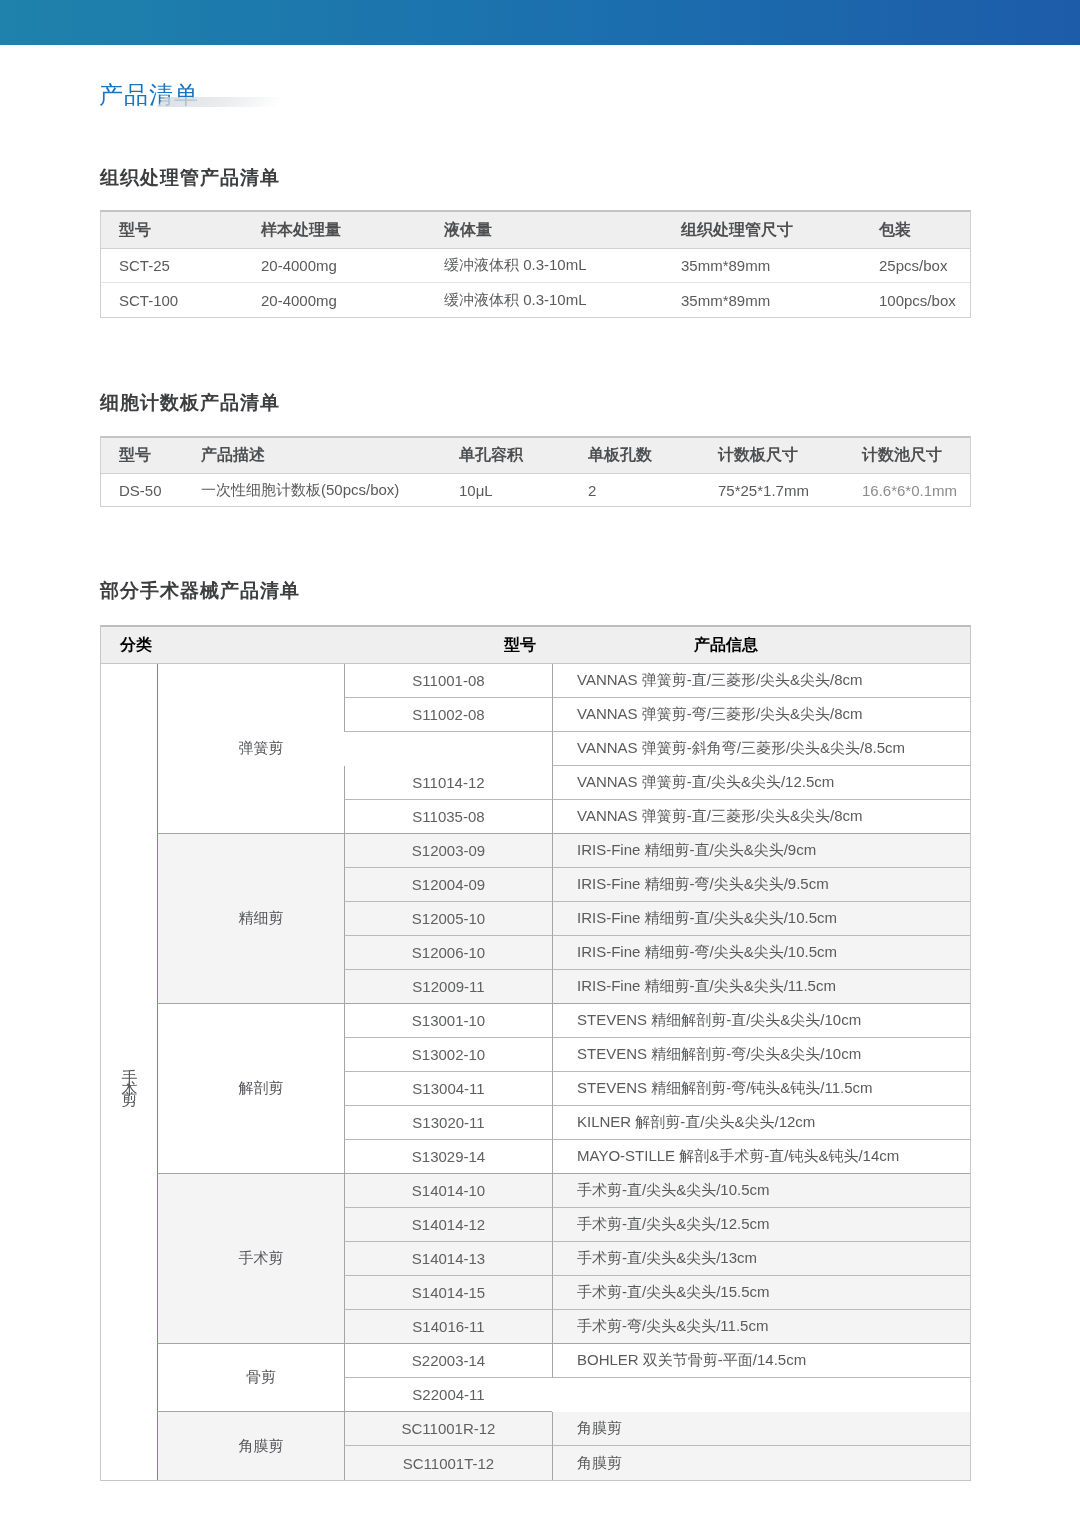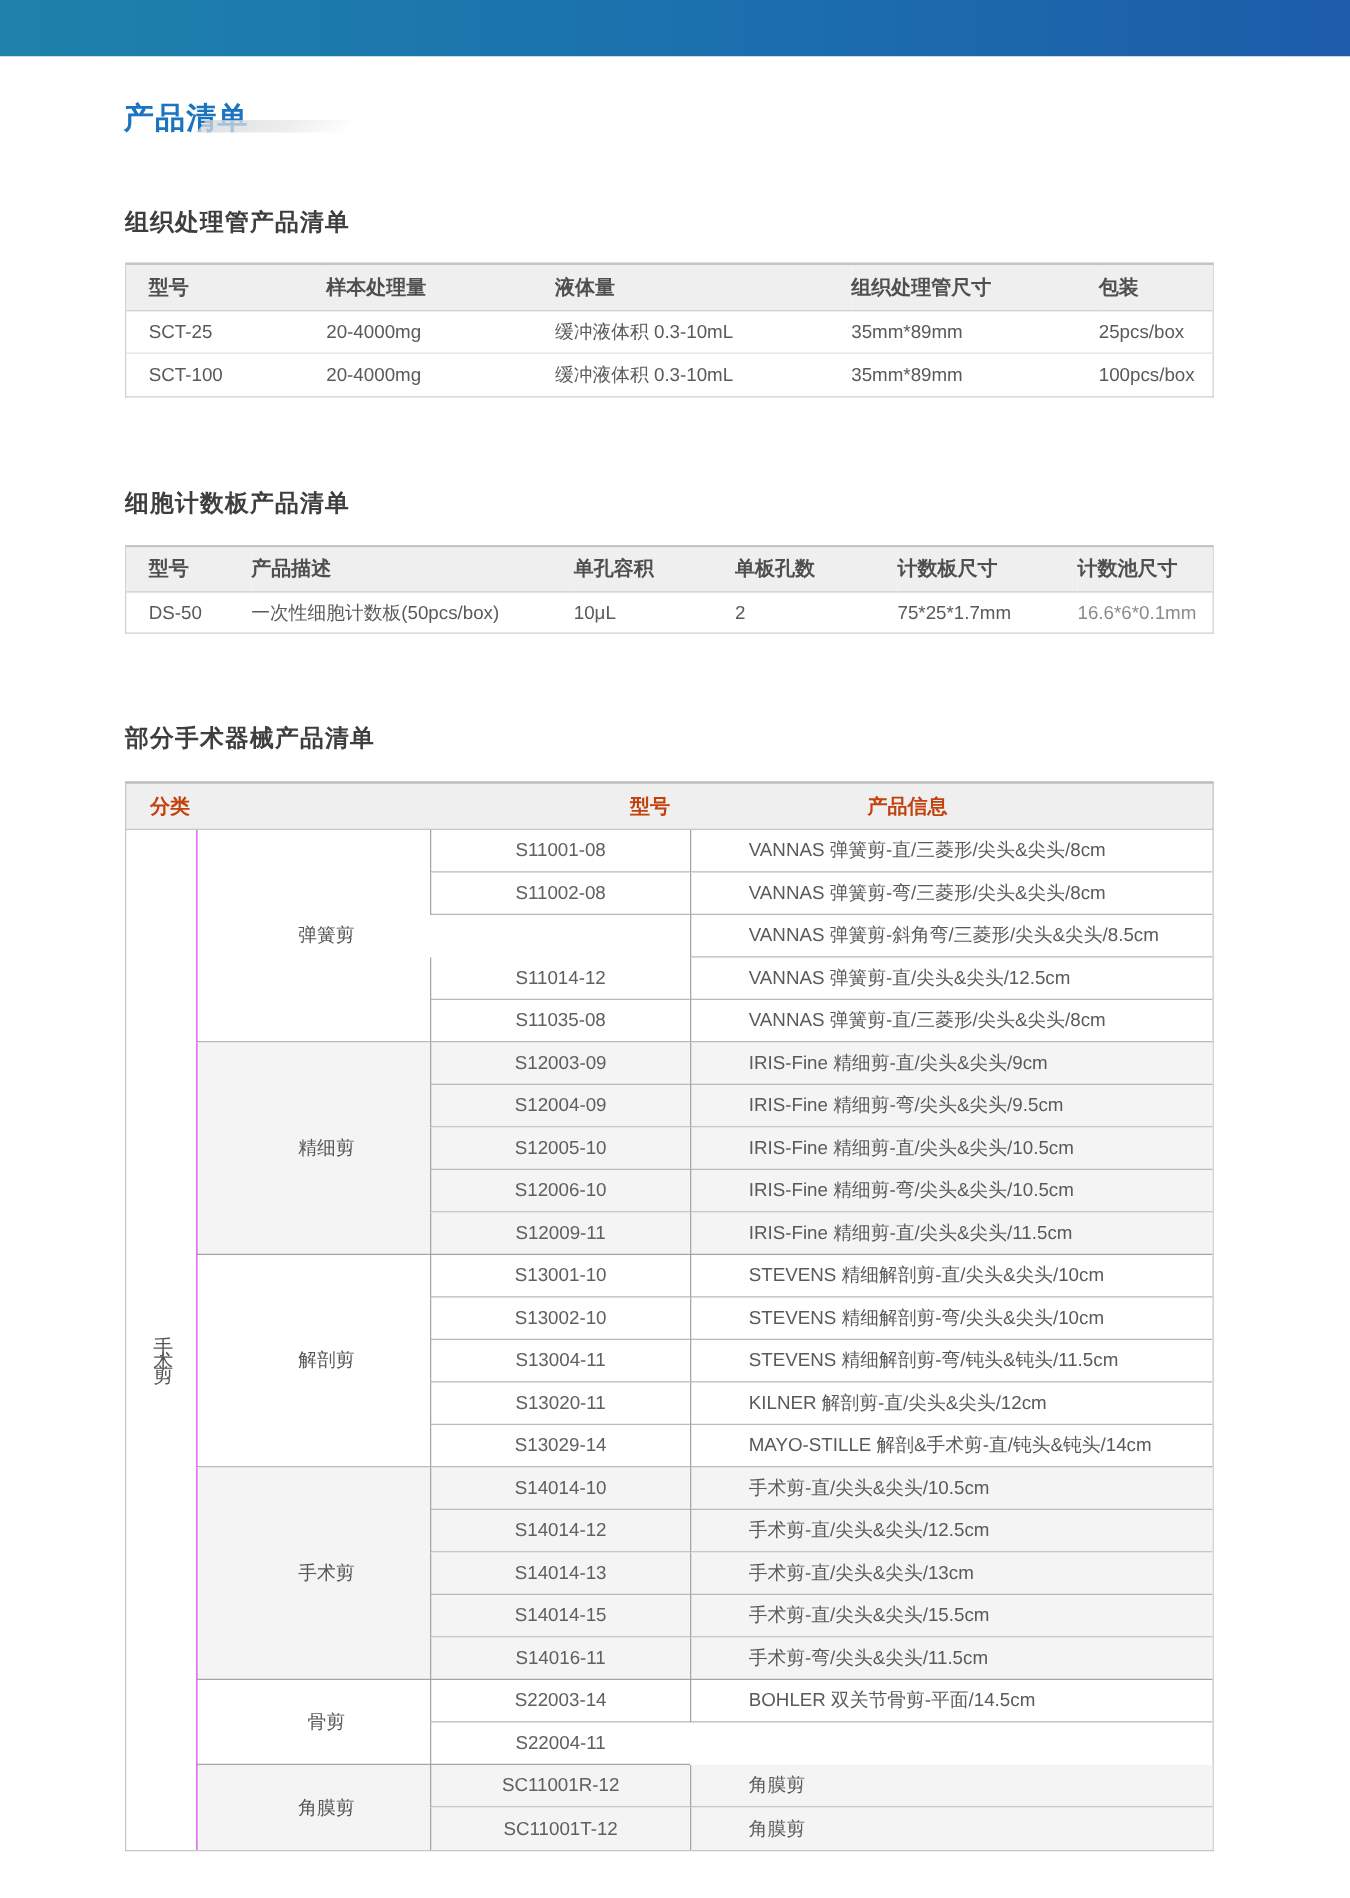--- a/index.html
+++ b/index.html
@@ -14,21 +14,21 @@
 
   
   .banner {
     height:45px; width:1080px;
     background:linear-gradient(90deg,#1e82ab 0%,#1b6fae 55%,#1d5ca9 100%);
   }
 
   
   .page-title {
     margin:37px 0 0 99px;
-    font-size:24px; font-weight:700; color:#1b74bf;
+    font-size:24px; font-weight:400; color:#1b74bf;
     line-height:1.1; letter-spacing:1px;
     white-space:nowrap;
   }
   .swoosh {
     display:inline-block; width:120px; height:10px;
     margin-left:-38px; vertical-align:-4px;
     background:linear-gradient(100deg,#d2d6d9 0%,#e4e7e9 55%,rgba(243,245,246,0) 100%);
     transform:skewX(-38deg);
     opacity:.75;
   }
@@ -64,21 +64,21 @@
   .dim { color:#8b8c8e; }
 
   
   .t3 { margin-top:21px; }
   .t3-header {
     display:grid;
     grid-template-columns:56px 187px 208px 1fr;
     grid-template-rows:36px;
     background:#efefef;
     border:1px solid #c6c6c6; border-top:2px solid #bdbdbd;
-    font-weight:700; color:#c2410c; font-size:16px;gap:36px;
+    font-weight:700; color:#000000; font-size:16px;gap:36px;
   }
   .t3-header .h-cat  { grid-column:1 / 3; display:flex; align-items:center; padding-left:19px; }
   .t3-header .h-model{ grid-column:3; display:flex; align-items:center; justify-content:center; }
   .t3-header .h-info { grid-column:4; display:flex; align-items:center; padding-left:34px; }
 
   .t3-body {
     display:grid;
     grid-template-columns:56px 187px 208px 1fr;
     grid-auto-rows:34px;
     border:1px solid #c6c6c6; border-top:none;
@@ -88,21 +88,21 @@
     display:flex; align-items:center; justify-content:center;
   }
   .vlabel span {
     writing-mode:vertical-lr; text-orientation:upright;
     letter-spacing:11px; font-size:16px; color:#55565a; font-weight:400;
   }
   .c-cat  { grid-column:2; display:flex; align-items:center; justify-content:center;
             border-left:1px solid #d946ef; border-bottom:1px solid #a5a5a5; color:#55565a;padding-left:20px; }
   .c-model{ grid-column:3; display:flex; align-items:center; justify-content:center;
             border-left:1px solid #a5a5a5; border-bottom:1px solid #b9b9b9; color:#5f6062; }
-  .c-info { grid-column:4; display:flex; align-items:center; padding-left:46px;
+  .c-info { grid-column:4; display:flex; align-items:center; padding-left:24px;
             border-left:1px solid #a5a5a5; border-bottom:1px solid #b9b9b9; color:#595a5c; }
   .gb { border-bottom:1px solid #a5a5a5 !important; } 
   .no-bb { border-bottom:none !important; }
   .shade { background:#f4f4f4; }
 </style>
 </head>
 <body>
 
 <div class="banner"></div>
 

